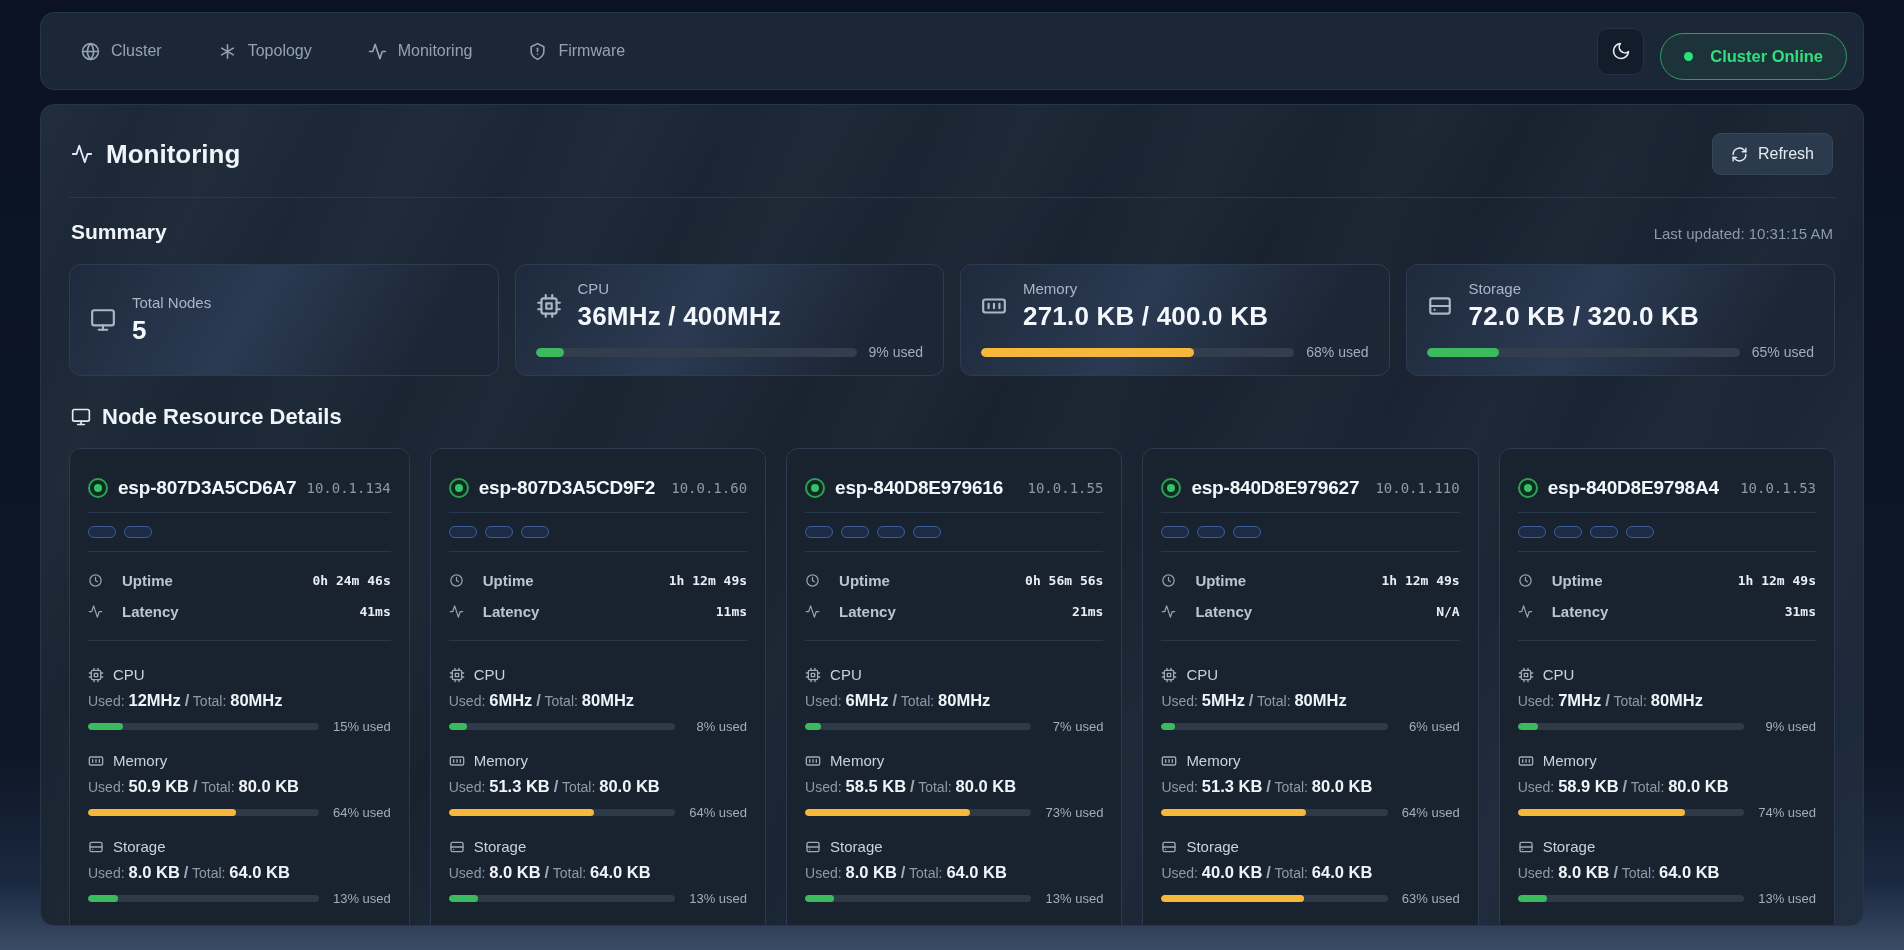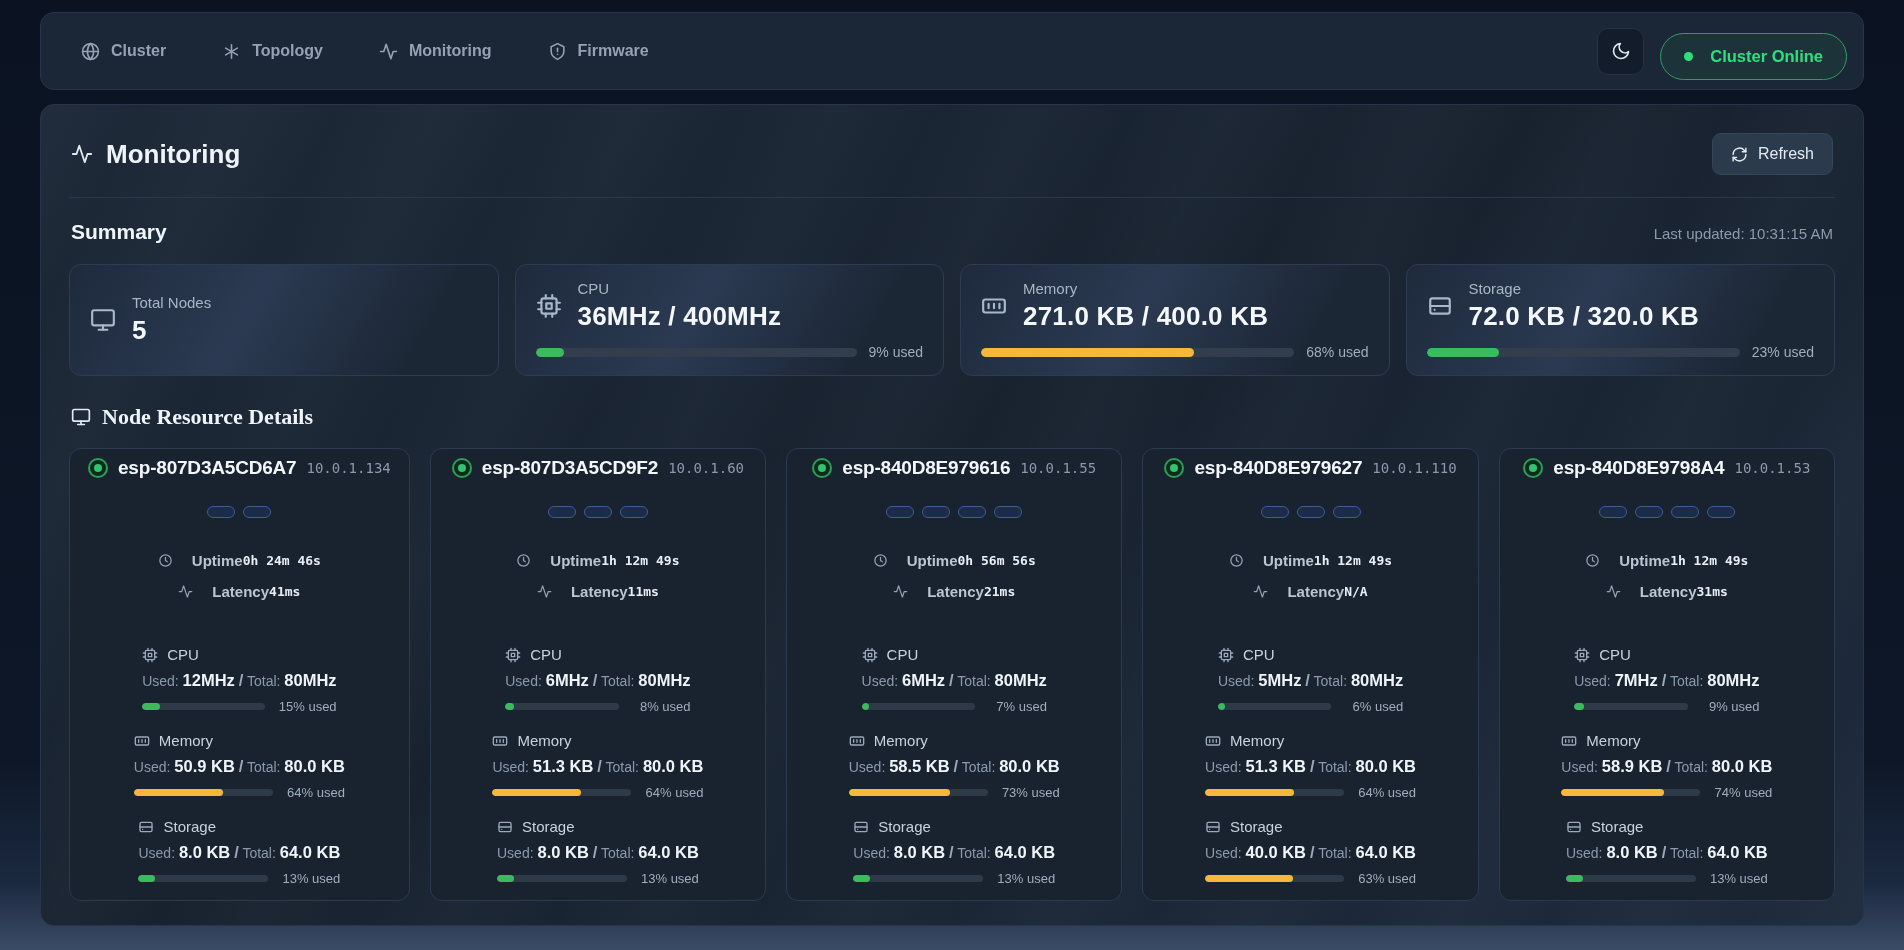--- a/index.html
+++ b/index.html
@@ -13,21 +13,21 @@
 
   
   .topnav{
     margin:12px 40px 0;height:78px;box-sizing:border-box;border-radius:14px;
     background:#1b2736;border:1px solid #26354a;
     display:flex;align-items:center;justify-content:space-between;padding:0 16px;
   }
   .nav-items{display:flex;align-items:center;gap:8px;}
   .nav-item{
     display:flex;align-items:center;gap:11px;padding:13px 24px;border-radius:10px;
-    color:#94a2b4;font-size:16px;font-weight:700;background:transparent;border:none;
+    color:#94a2b4;font-size:16px;font-weight:400;background:transparent;border:none;
   }
   .nav-item svg{width:19px;height:19px}
   .nav-right{display:flex;align-items:center;gap:16px;}
   .theme-btn{
     width:47px;height:47px;border-radius:11px;background:#131c2a;border:1px solid #243148;
     display:flex;align-items:center;justify-content:center;color:#e3e9f0;
   }
   .theme-btn svg{width:20px;height:20px}
   .cluster-pill{
     display:flex;align-items:center;gap:17px;padding:13px 23px;border-radius:999px;
@@ -73,27 +73,27 @@
 
   .progress-row{display:flex;align-items:center;gap:12px}
   .bar{flex:1;height:9px;border-radius:999px;background:#323e4e;overflow:hidden}
   .bar.sm{height:7px;background:#2f3a49}
   .bar-fill{height:100%;border-radius:999px}
   .bar-fill.green{background:var(--green)}
   .bar-fill.amber{background:var(--amber)}
   .pct{font-size:14px;color:#9fadbd;white-space:nowrap}
 
   
-  .nodes-head{display:flex;align-items:center;gap:11px;margin:28px 2px 18px;font-size:22px;font-weight:800;color:#eff4f9;font-family:Liberation Serif, serif;}
+  .nodes-head{display:flex;align-items:center;gap:11px;margin:28px 2px 18px;font-size:22px;font-weight:800;color:#eff4f9;}
   .nodes-head svg{width:20px;height:20px;color:#e2e9f1}
 
   .node-grid{display:grid;grid-template-columns:repeat(5,1fr);gap:20px;}
   .node-card{
     border-radius:12px;border:1px solid #2b3a50;background:#19232f;
-    padding:8px 18px;display:flex;flex-direction:column;align-items:center;
+    padding:28px 18px;display:flex;flex-direction:column;
   }
   .node-head{display:flex;align-items:center;gap:10px;min-width:0;}
   .status-dot{width:16px;height:16px;border-radius:50%;background:#0e2c1d;border:2px solid #2f9e57;position:relative;flex:none}
   .status-dot::after{content:"";position:absolute;inset:4px;border-radius:50%;background:#35c26e}
   .node-name{font-size:19px;font-weight:800;color:#f3f7fb;white-space:nowrap;letter-spacing:-.2px}
   .node-ip{margin-left:auto;font-family:"DejaVu Sans Mono",monospace;font-size:14px;color:#8a99ab;white-space:nowrap}
   .hr{height:1px;background:#29374b;margin:13px 0;flex:none}
   .tag-row{display:flex;flex-wrap:wrap;gap:8px;}
   .tag{font-size:13px;color:#dae6f8;background:#1c2b47;border:1px solid #3d5d96;border-radius:999px;padding:5px 13px;white-space:nowrap}
   .stat-row{display:flex;align-items:center;justify-content:space-between;padding:7px 0;}
@@ -273,21 +273,21 @@
           </span>
           <div class="sum-text">
             <span class="sum-label">Storage</span>
             <span class="sum-value">72.0 KB / 320.0 KB</span>
           </div>
         </div>
         <div class="progress-row">
           <div class="bar">
             <div class="bar-fill green" style="width: 23%;"></div>
           </div>
-          <span class="pct">23% used</span>
+          <span class="pct">65% used</span>
         </div>
       </div>
 
   </div>
 
   <h2 class="nodes-head">
     <span>
         <svg viewBox="0 0 24 24" fill="none" stroke="currentColor" stroke-width="2" stroke-linecap="round" stroke-linejoin="round">
           <rect x="2" y="3" width="20" height="14" rx="2"></rect>
           <path d="M8 21h8"></path>

